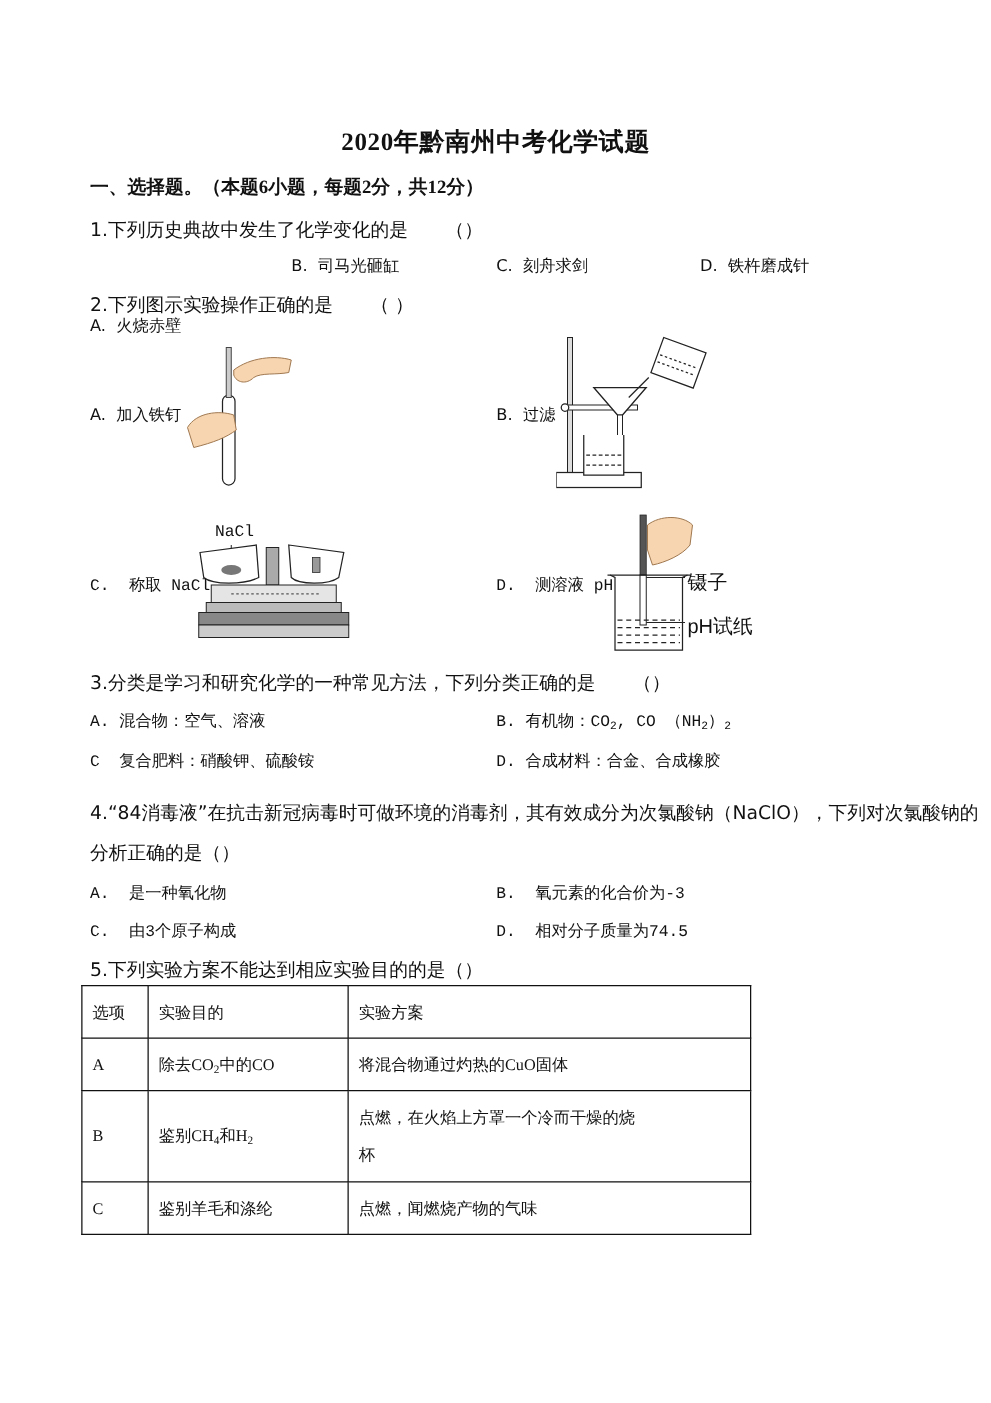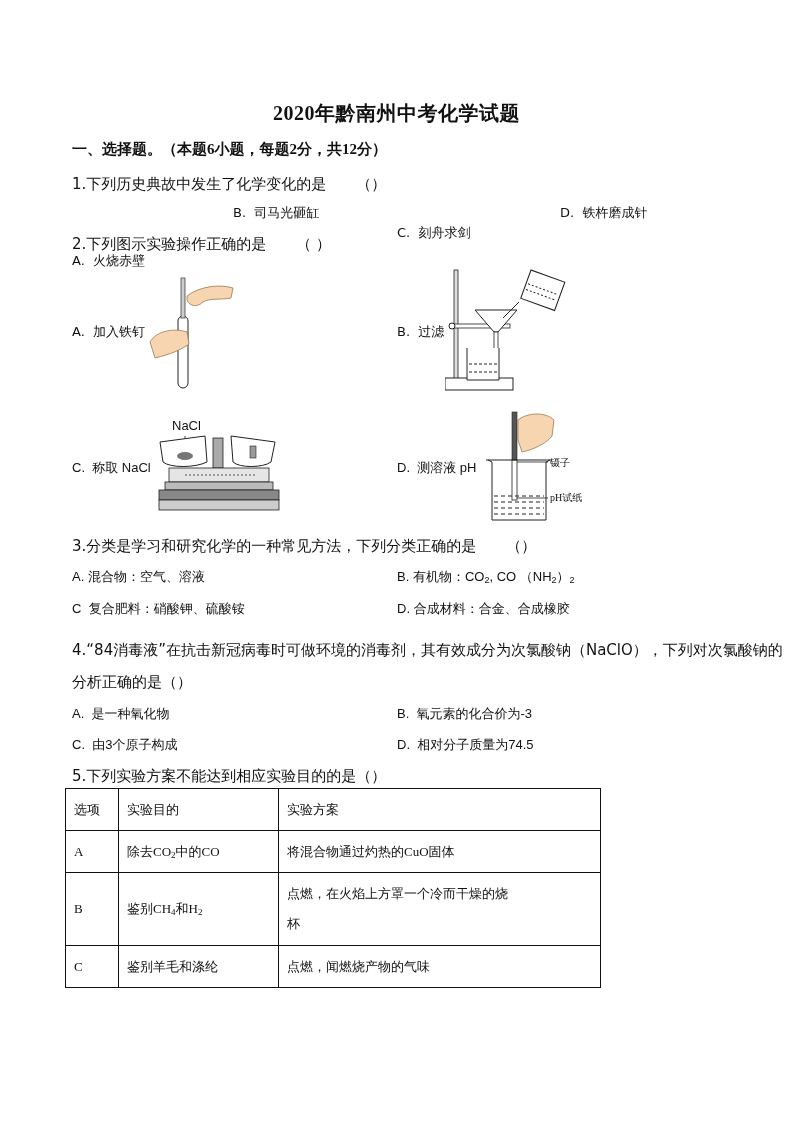--- a/index.html
+++ b/index.html
@@ -13,52 +13,52 @@
     left: 0; width: 793px; top: 100px; text-align: center;
     font-family: "Liberation Serif", "DejaVu Serif", serif;
     font-weight: bold; font-size: 20px; letter-spacing: 0.5px;
   }
   .section {
     left: 72px; top: 140px; font-weight: bold; font-size: 15px;
     font-family: "Liberation Serif", "DejaVu Serif", serif;
   }
   .q { font-size: 15px; font-family: "DejaVu Sans", "Liberation Sans", sans-serif; }
   .opt { font-size: 13px; font-family: "DejaVu Sans", "Liberation Sans", sans-serif; }
-  .serif13 { font-size: 13px; font-family: Liberation Sans, sans-serif; }
+  .serif13 { font-size: 13px; font-family: Liberation Mono, monospace; }
   .paren { margin-left: 30px; }
   sub { font-size: 9px; vertical-align: -2px; }
   .fig { position: absolute; }
   table.exp {
     position: absolute; left: 65px; top: 788px; width: 536px;
     border-collapse: collapse; font-size: 13px;
     font-family: "Liberation Serif", "DejaVu Serif", serif;
   }
   table.exp td {
     border: 1px solid #111; padding: 0 8px; vertical-align: middle;
   }
   table.exp td.c1 { width: 36px; }
   table.exp td.c2 { width: 143px; }
-  .fig-label { font-size: 10px; font-family: Liberation Serif, serif; }
+  .fig-label { font-size: 16px; font-family: Liberation Sans, sans-serif; }
 </style>
 </head>
 <body>
 
 <div class="abs title">2020年黔南州中考化学试题</div>
 <div class="abs section">一、选择题。（本题6小题，每题2分，共12分）</div>
 
 <div class="abs q" style="left:72px; top:175px;">
   <span>1.</span><span>下列历史典故中发生了化学变化的是</span><span class="paren">（）</span>
 </div>
 <div class="abs opt" style="left:72px; top:204px;margin-top:48px;">
   <span>A.</span>&nbsp;&nbsp;<span>火烧赤壁</span>
 </div>
 <div class="abs opt" style="left:233px; top:204px;">
   <span>B.</span>&nbsp;&nbsp;<span>司马光砸缸</span>
 </div>
-<div class="abs opt" style="left:397px; top:204px;margin-top:20px;">
+<div class="abs opt" style="left:397px; top:204px;">
   <span>C.</span>&nbsp;&nbsp;<span>刻舟求剑</span>
 </div>
 <div class="abs opt" style="left:560px; top:204px;">
   <span>D.</span>&nbsp;&nbsp;<span>铁杵磨成针</span>
 </div>
 
 <div class="abs q" style="left:72px; top:235px;">
   <span>2.</span><span>下列图示实验操作正确的是</span><span class="paren">（  ）</span>
 </div>
 

